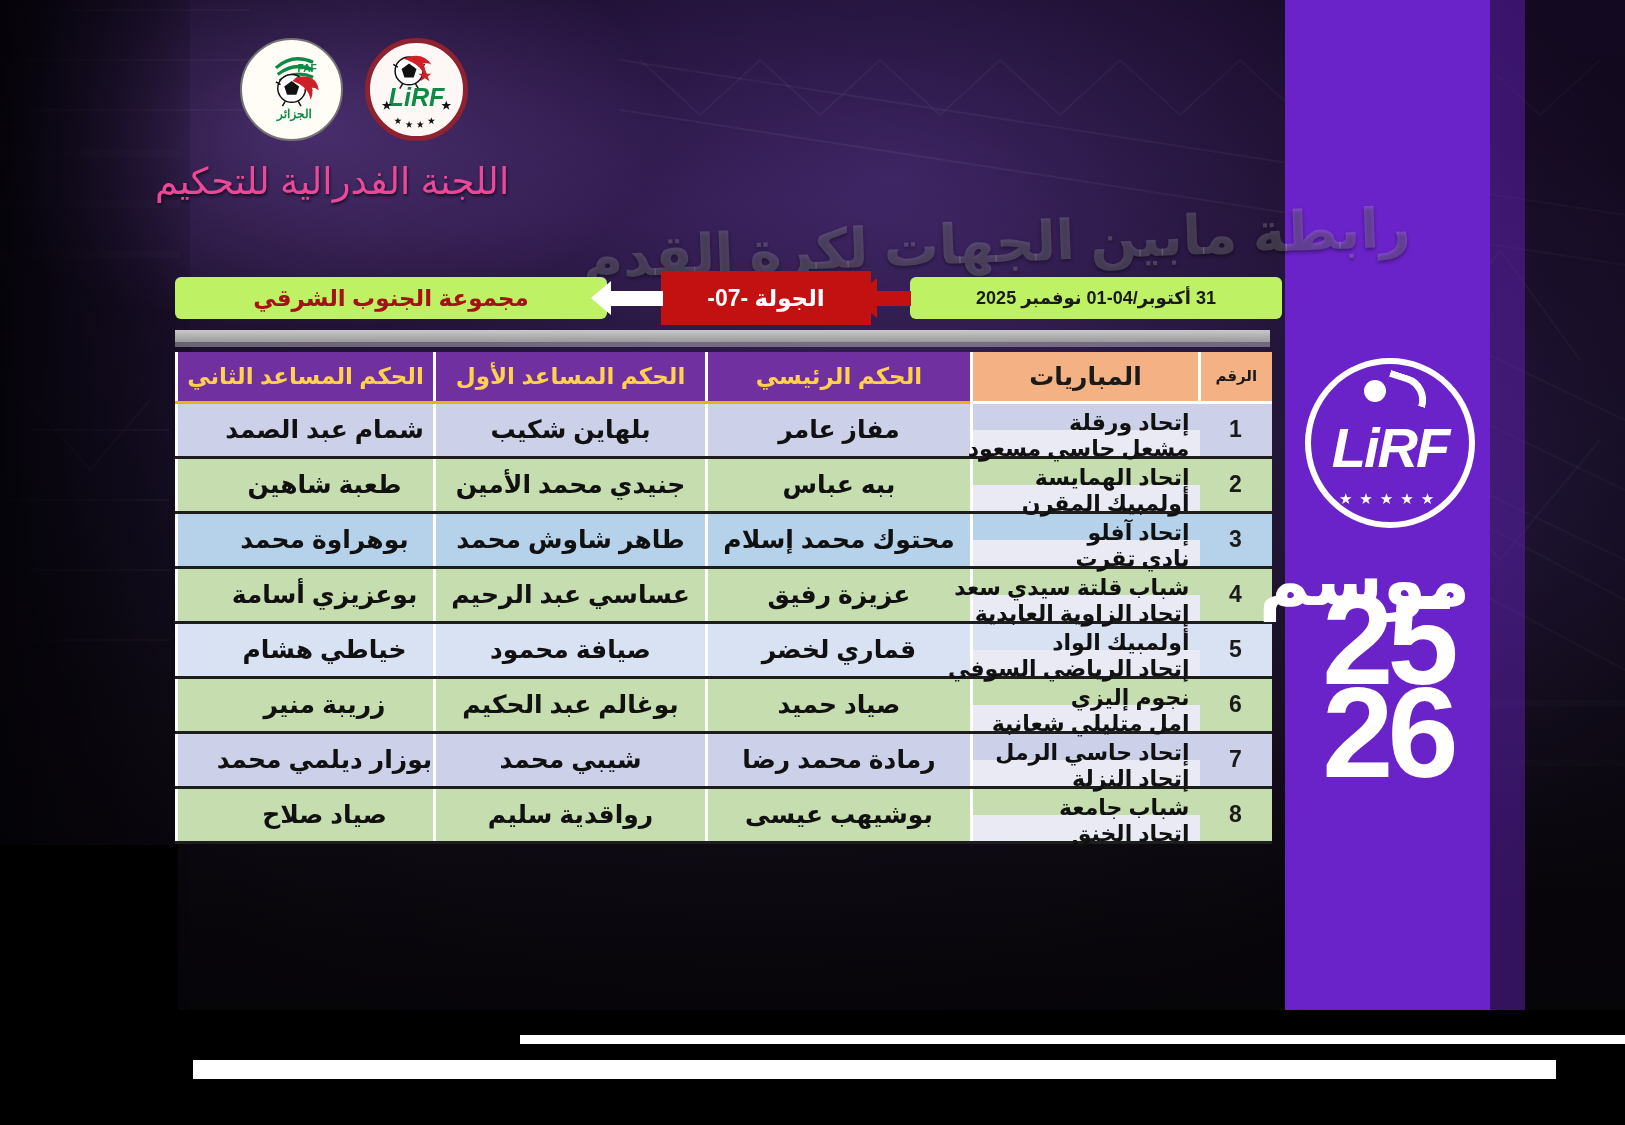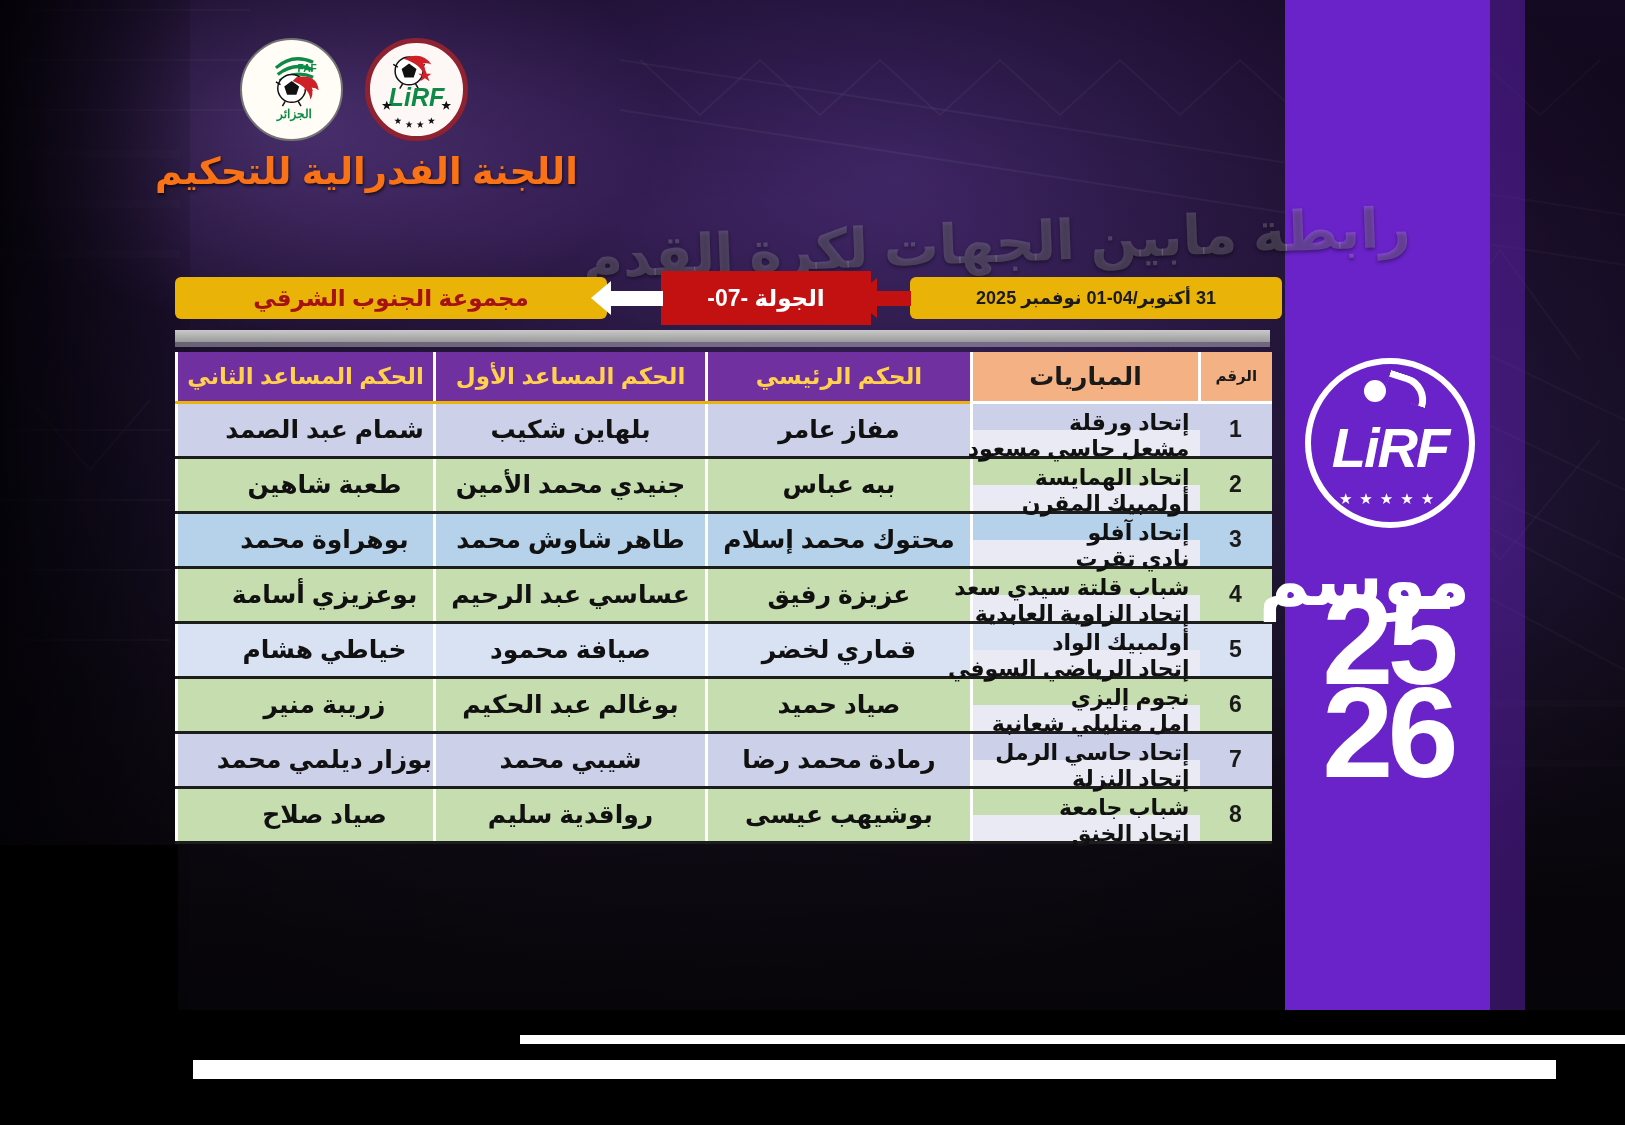--- a/index.html
+++ b/index.html
@@ -67,31 +67,31 @@
     width: 103px; height: 103px; border-radius: 50%;
     background: #fff;
     display:flex; align-items:center; justify-content:center;
     position: relative;
   }
   .logo-badge.lirf { border: 5px solid #8e2230; background:#fdf7f5;}
   .logo-badge.faf  { border: 2px solid #737373; background:#fffdf6;}
   .logo-inner { position:relative; width:100%; height:100%; }
 
   .fed-title {
-    position:absolute; left: 155px; top: 150px;
-    font-size: 37px; font-weight: bold; color: #f97316;
+    position:absolute; left: 155px; top: 160px;
+    font-size: 37px; font-weight: normal; color: #ec4899;
     letter-spacing: 0px;
     text-shadow: 1px 2px 3px rgba(0,0,0,.6);
     white-space:nowrap;
   }
 
   
   .banner { position:absolute; left: 175px; top: 277px; height: 42px; display:flex; align-items:center; }
   .pill {
-    background: #eab308; color:#8a1010; height: 42px;
+    background: #bef264; color:#8a1010; height: 42px;
     display:flex; align-items:center; justify-content:center;
     font-size: 23px; font-weight: bold; padding: 0 18px;
     border-radius: 8px;
   }
   .pill.group { width: 432px; border-radius: 6px; color:#a41216; }
   .pill.dates { width: 372px; color:#1a1a1a; font-size: 18px; border-radius: 6px;}
   .arrow-white {
     width: 58px; height: 15px; background:#fff; position:relative; margin: 0 -2px;
   }
   .arrow-white::before{

